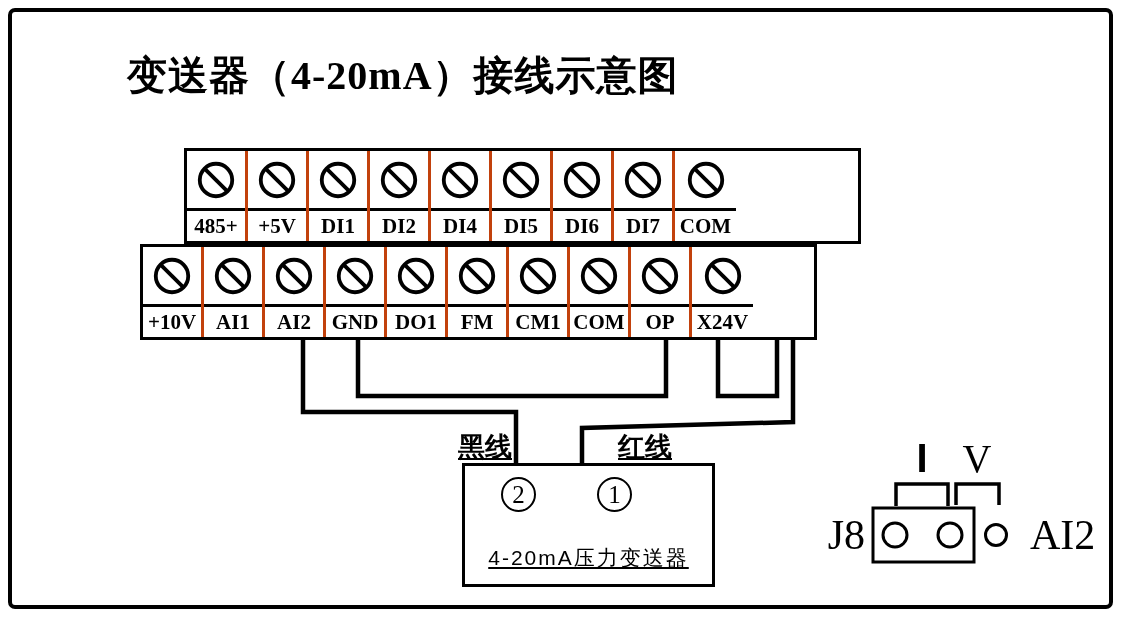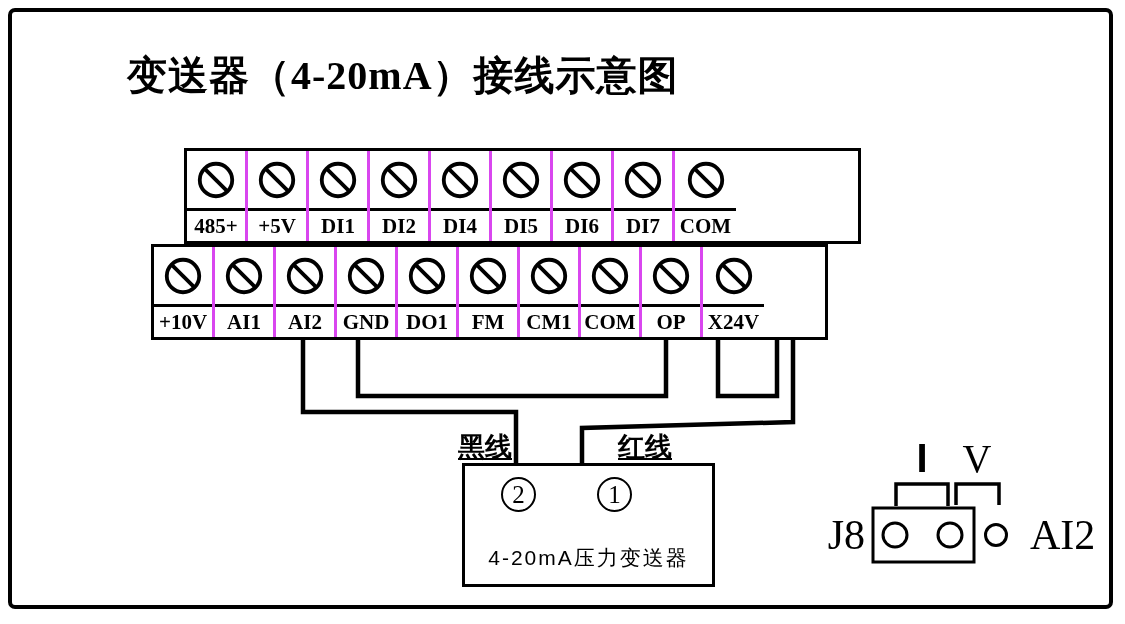--- a/index.html
+++ b/index.html
@@ -5,43 +5,43 @@
   html,body{margin:0;padding:0;background:#fff;}
   body{width:1125px;height:624px;position:relative;overflow:hidden;
        font-family:"Liberation Serif","DejaVu Serif",serif;color:#000;}
   .frame{position:absolute;left:8px;top:8px;width:1097px;height:593px;
          border:4px solid #000;border-radius:7px;background:#fff;}
   .title{position:absolute;left:127px;top:48px;font-size:40px;font-weight:bold;
          letter-spacing:1px;white-space:nowrap;}
   
   .trow{position:absolute;display:flex;border:3px solid #000;background:#fff;box-sizing:content-box;}
   .trow-top{left:184px;top:148px;width:671px;height:90px;}
-  .trow-bottom{left:151px;top:244px;width:671px;height:90px;}
-  .cell{width:58px;border-right:3px solid #d946ef;display:flex;flex-direction:column;flex:none;}
+  .trow-bottom{left:140px;top:244px;width:671px;height:90px;}
+  .cell{width:58px;border-right:3px solid #c2410c;display:flex;flex-direction:column;flex:none;}
   .cell:last-child{width:61px;border-right:none;}
   .screw{height:57px;border-bottom:3px solid #000;display:flex;align-items:center;justify-content:center;}
   .screw svg{display:block;}
   .tlabel{height:30px;display:flex;align-items:center;justify-content:center;
           font-size:21px;font-weight:bold;white-space:nowrap;}
   
   .wires{position:absolute;left:0;top:0;width:1125px;height:624px;pointer-events:none;}
   .wires polyline{fill:none;stroke:#000;stroke-width:4.5;stroke-linejoin:miter;}
   
   .wire-label{position:absolute;font-size:27px;font-weight:bold;white-space:nowrap;text-decoration:underline;}
   .wire-label-black{left:458px;top:429px;}
   .wire-label-red{left:591px;top:429px;margin-left:27px;}
   
   .transmitter{position:absolute;left:462px;top:463px;width:247px;height:118px;
                border:3px solid #000;background:#fff;}
   .term-circle{position:absolute;width:31px;height:31px;border:2.5px solid #000;border-radius:50%;
                display:flex;align-items:center;justify-content:center;font-size:25px;top:11px;}
   .term-circle-2{left:36px;}
   .term-circle-1{left:132px;}
   .transmitter-name{position:absolute;left:0;right:0;bottom:12px;text-align:center;
-                    font-size:21px;letter-spacing:2px;font-family:"Liberation Sans","DejaVu Sans",sans-serif;}
+                    font-size:21px;letter-spacing:2px;font-family:"Liberation Sans","DejaVu Sans",sans-serif;text-decoration:underline;}
   
   .jumper{position:absolute;left:820px;top:410px;width:300px;height:170px;}
   .jumper .shape{fill:none;stroke:#000;stroke-width:3;}
   .jumper .bracket{fill:none;stroke:#000;stroke-width:3.5;}
   .jumper text{fill:#000;}
   .j-serif{font-family:"Liberation Serif","DejaVu Serif",serif;font-size:42px;}
   .j-mode-v{font-family:"Liberation Serif","DejaVu Serif",serif;font-size:40px;}
   .j-mode-i{font-family:"Liberation Sans","DejaVu Sans",sans-serif;font-size:40px;font-weight:bold;}
 </style>
 </head>

